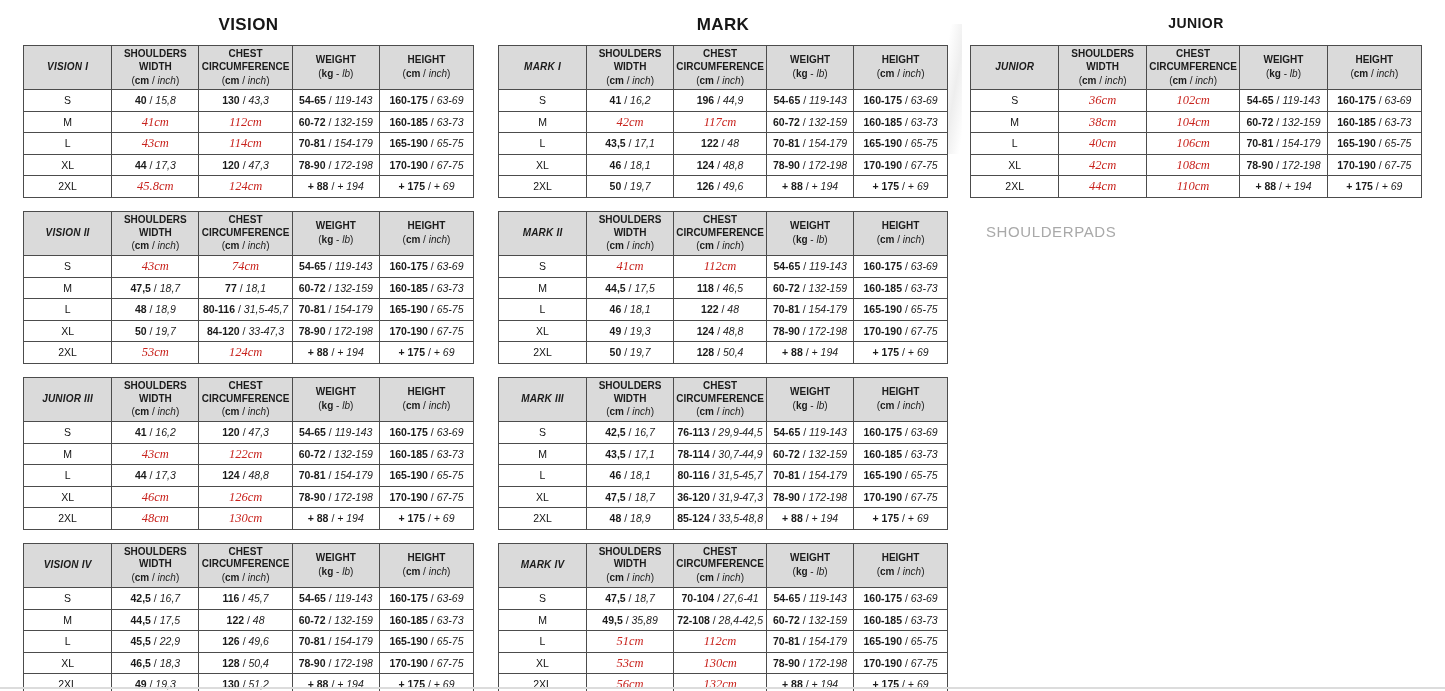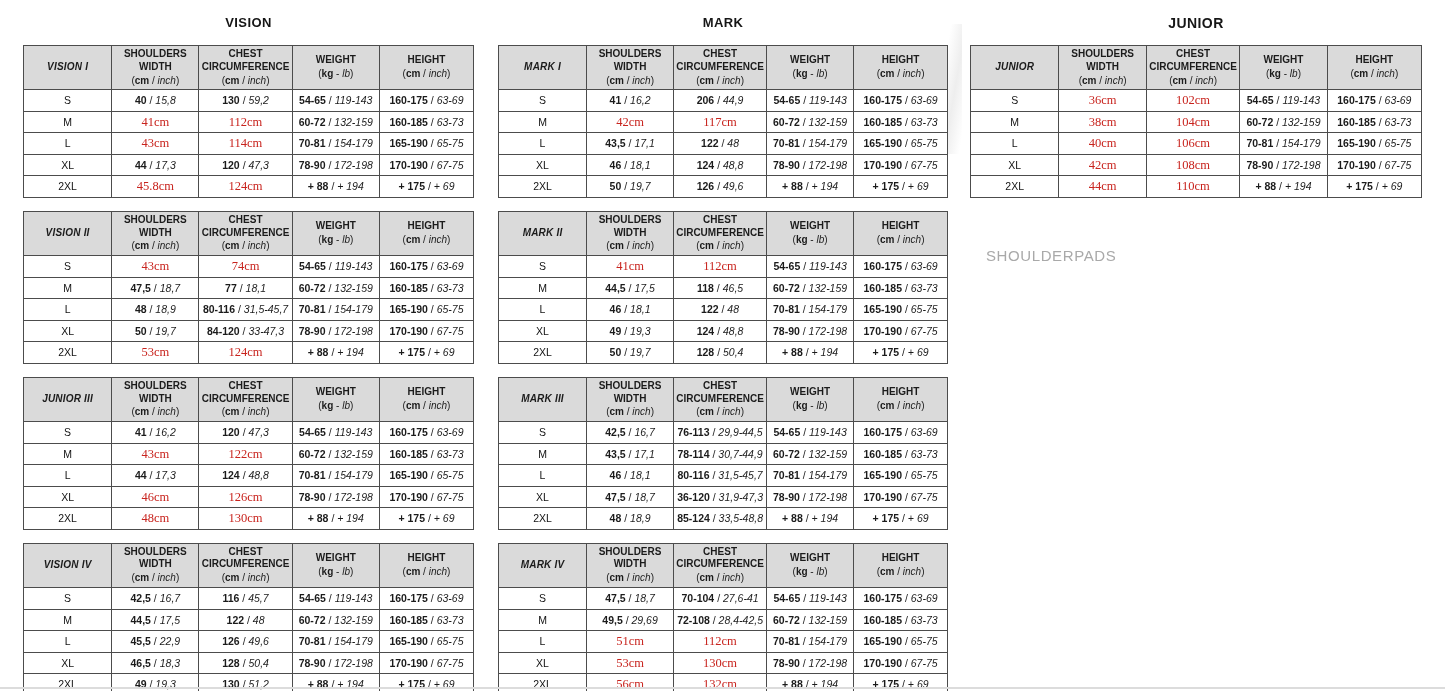--- a/index.html
+++ b/index.html
@@ -6,21 +6,21 @@
   .canvas{
     position:relative;width:1445px;height:691px;background:#ffffff;overflow:hidden;
     font-family:"Liberation Sans",sans-serif;color:#1b1b1b;
   }
   
   .group{position:absolute;top:0;}
   .group-vision{left:23px;width:451px;}
   .group-mark{left:498px;width:450px;}
   .group-junior{left:970px;width:452px;}
   .gtitle{position:absolute;top:15px;width:100%;text-align:center;
-          font-weight:bold;font-size:13px;letter-spacing:.4px;color:#161616;}
+          font-weight:bold;font-size:17px;letter-spacing:.4px;color:#161616;}
   .group-junior .gtitle{font-size:14px;}
   .gtables{position:absolute;top:45px;width:100%;}
 
   
   table.size-table{border-collapse:collapse;width:100%;table-layout:fixed;margin-bottom:13px;}
   .size-table col:nth-child(1){width:19.6%;}
   .size-table col:nth-child(2){width:19.4%;}
   .size-table col:nth-child(3){width:20.7%;}
   .size-table col:nth-child(4){width:19.4%;}
   .size-table col:nth-child(5){width:20.9%;}
@@ -28,24 +28,24 @@
   .size-table thead th{background:#dadada;height:39px;font-size:10px;font-weight:bold;line-height:1.28;padding:2px 0;}
   th.tname{font-size:11px;letter-spacing:.2px;font-style:italic;}
   .hl{font-weight:bold;}
   .hu{font-weight:normal;font-size:10px;margin-top:1px;}
   .hu b{font-weight:bold;font-style:normal;}
   .hu i{font-style:italic;font-weight:normal;}
   .size-table tbody td{height:20.5px;background:#ffffff;font-size:10.5px;line-height:1;}
   td.size{background:#a4a4a4;font-size:11px;color:#121212;}
   td.val b{font-weight:bold;font-style:normal;}
   td.val i{font-style:italic;font-weight:normal;}
-  .redv{color:var(--red,#c8231d);font-family:"Liberation Serif",serif;font-size:12.5px;}
+  .redv{color:var(--red,#c8231d);font-family:"Liberation Serif",serif;font-size:12.5px;font-style:italic;}
 
   
-  .watermark{position:absolute;left:986px;top:223px;font-size:15px;color:#a9a9a9;letter-spacing:.6px;margin-top:24px;}
+  .watermark{position:absolute;left:986px;top:223px;font-size:15px;color:#a9a9a9;letter-spacing:.6px;}
   .bottom-rule{position:absolute;left:0;top:687px;width:1445px;height:0;border-top:2px solid #dcdcdc;}
   .page-edge{position:absolute;left:948px;top:24px;width:14px;height:130px;
              background:linear-gradient(100deg,rgba(255,255,255,0) 8%,rgba(170,170,170,.20) 50%,rgba(255,255,255,0) 92%);}
 </style>
 </head>
 <body>
 
 <div class="canvas">
   <div class="page-edge"></div>
   <div>
@@ -80,21 +80,21 @@
                 <th class="chead">
                   <div class="hl">HEIGHT</div>
                   <div class="hu">(<b>cm</b> / <i>inch</i>)</div>
                 </th>
               </tr>
             </thead>
             <tbody>
               <tr>
                 <td class="size">S</td>
                 <td class="val"><b>40</b> / <i>15,8</i></td>
-                <td class="val"><b>130</b> / <i>59,2</i></td>
+                <td class="val"><b>130</b> / <i>43,3</i></td>
                 <td class="val"><b>54-65</b> / <i>119-143</i></td>
                 <td class="val"><b>160-175</b> / <i>63-69</i></td>
               </tr>
               <tr>
                 <td class="size">M</td>
                 <td class="val"><span class="redv">41cm</span></td>
                 <td class="val"><span class="redv">112cm</span></td>
                 <td class="val"><b>60-72</b> / <i>132-159</i></td>
                 <td class="val"><b>160-185</b> / <i>63-73</i></td>
               </tr>
@@ -361,21 +361,21 @@
                 <th class="chead">
                   <div class="hl">HEIGHT</div>
                   <div class="hu">(<b>cm</b> / <i>inch</i>)</div>
                 </th>
               </tr>
             </thead>
             <tbody>
               <tr>
                 <td class="size">S</td>
                 <td class="val"><b>41</b> / <i>16,2</i></td>
-                <td class="val"><b>206</b> / <i>44,9</i></td>
+                <td class="val"><b>196</b> / <i>44,9</i></td>
                 <td class="val"><b>54-65</b> / <i>119-143</i></td>
                 <td class="val"><b>160-175</b> / <i>63-69</i></td>
               </tr>
               <tr>
                 <td class="size">M</td>
                 <td class="val"><span class="redv">42cm</span></td>
                 <td class="val"><span class="redv">117cm</span></td>
                 <td class="val"><b>60-72</b> / <i>132-159</i></td>
                 <td class="val"><b>160-185</b> / <i>63-73</i></td>
               </tr>
@@ -574,21 +574,21 @@
             <tbody>
               <tr>
                 <td class="size">S</td>
                 <td class="val"><b>47,5</b> / <i>18,7</i></td>
                 <td class="val"><b>70-104</b> / <i>27,6-41</i></td>
                 <td class="val"><b>54-65</b> / <i>119-143</i></td>
                 <td class="val"><b>160-175</b> / <i>63-69</i></td>
               </tr>
               <tr>
                 <td class="size">M</td>
-                <td class="val"><b>49,5</b> / <i>29,69</i></td>
+                <td class="val"><b>49,5</b> / <i>35,89</i></td>
                 <td class="val"><b>72-108</b> / <i>28,4-42,5</i></td>
                 <td class="val"><b>60-72</b> / <i>132-159</i></td>
                 <td class="val"><b>160-185</b> / <i>63-73</i></td>
               </tr>
               <tr>
                 <td class="size">L</td>
                 <td class="val"><span class="redv">51cm</span></td>
                 <td class="val"><span class="redv">112cm</span></td>
                 <td class="val"><b>70-81</b> / <i>154-179</i></td>
                 <td class="val"><b>165-190</b> / <i>65-75</i></td>

